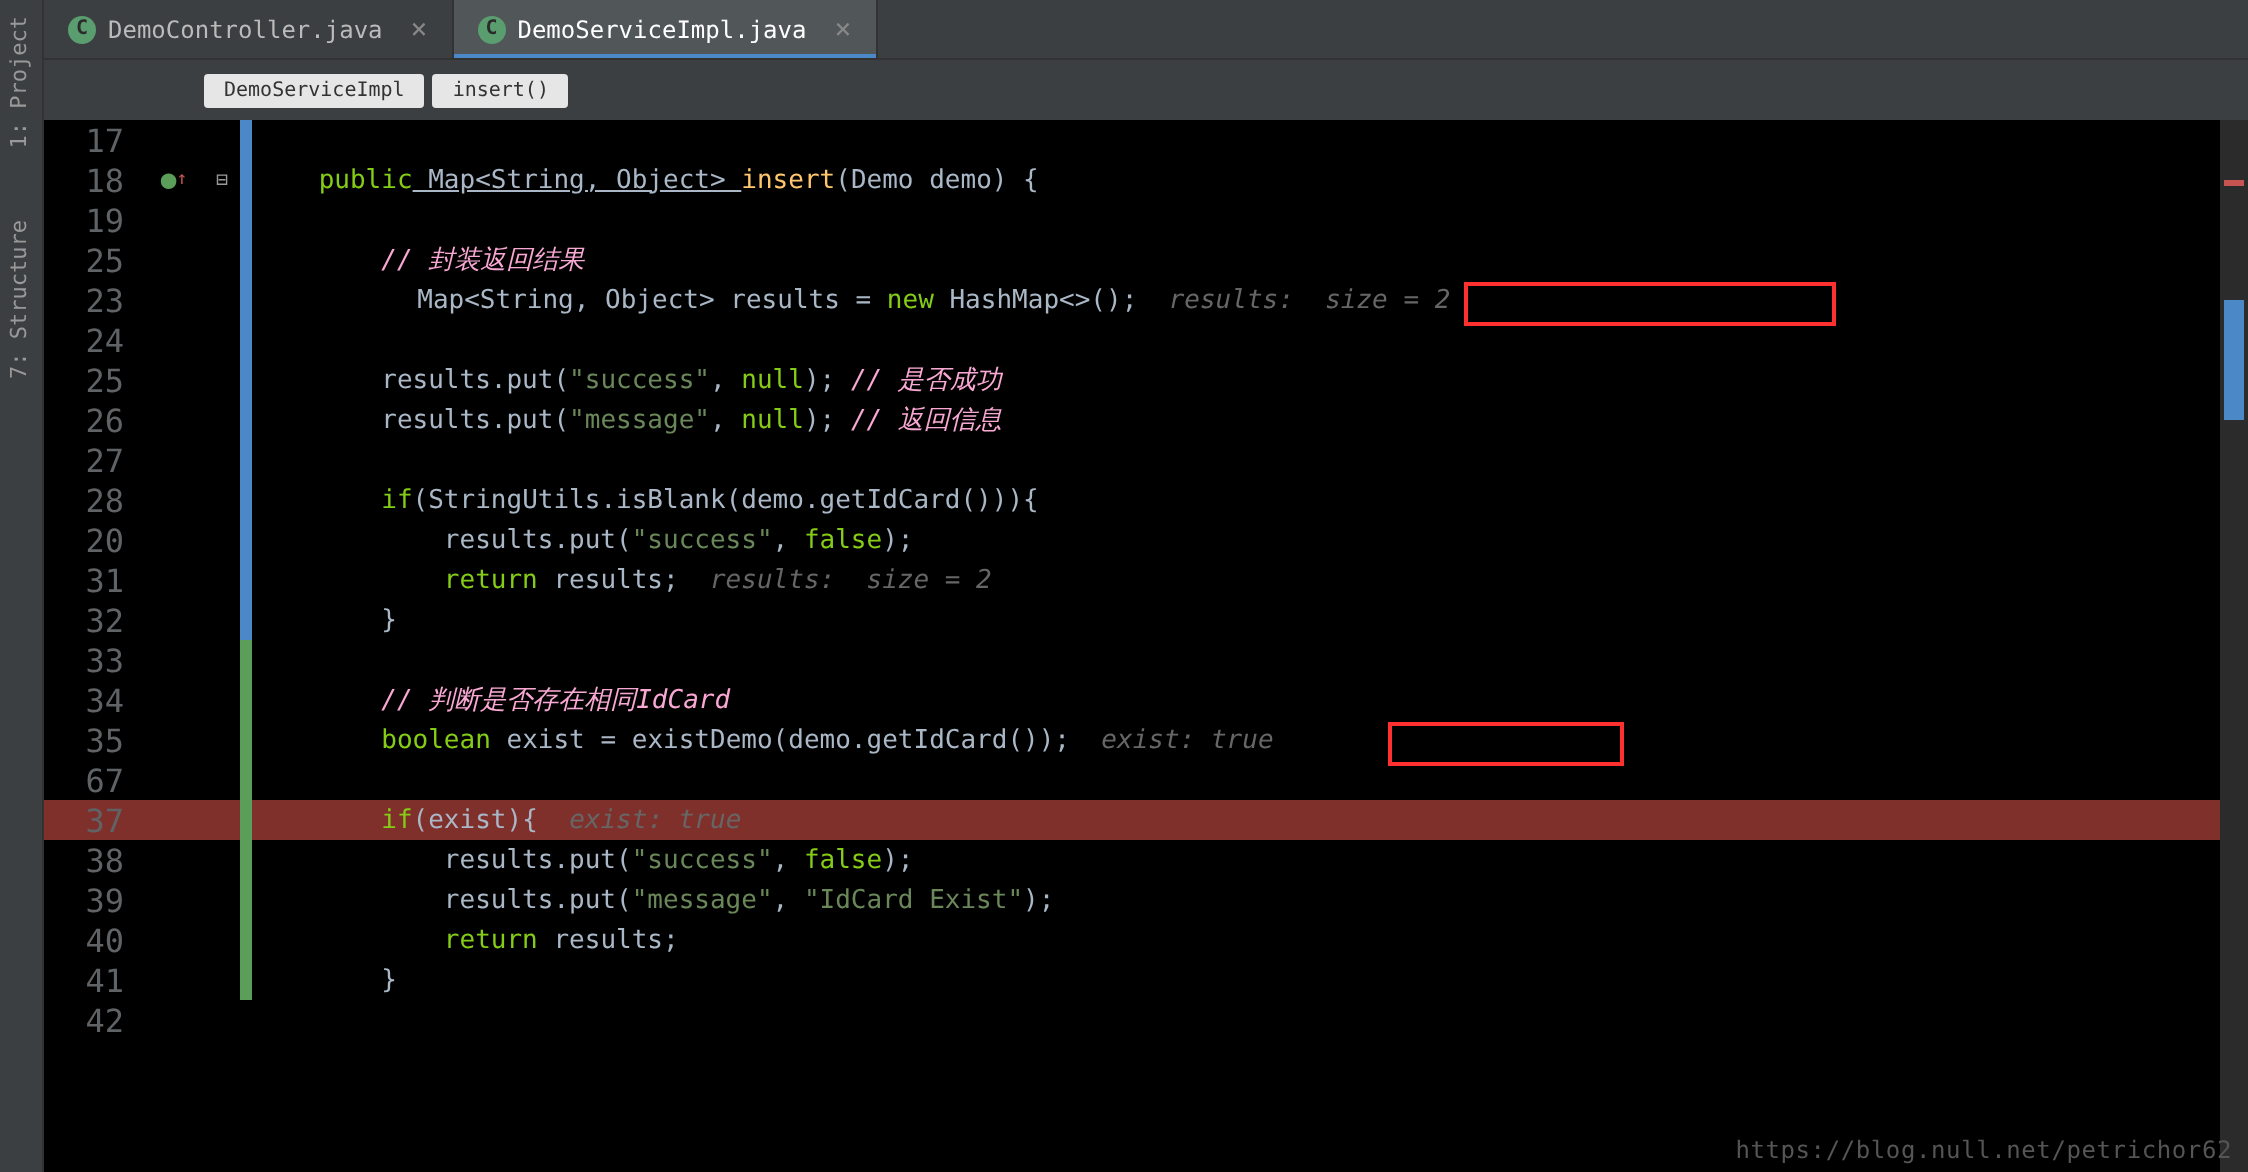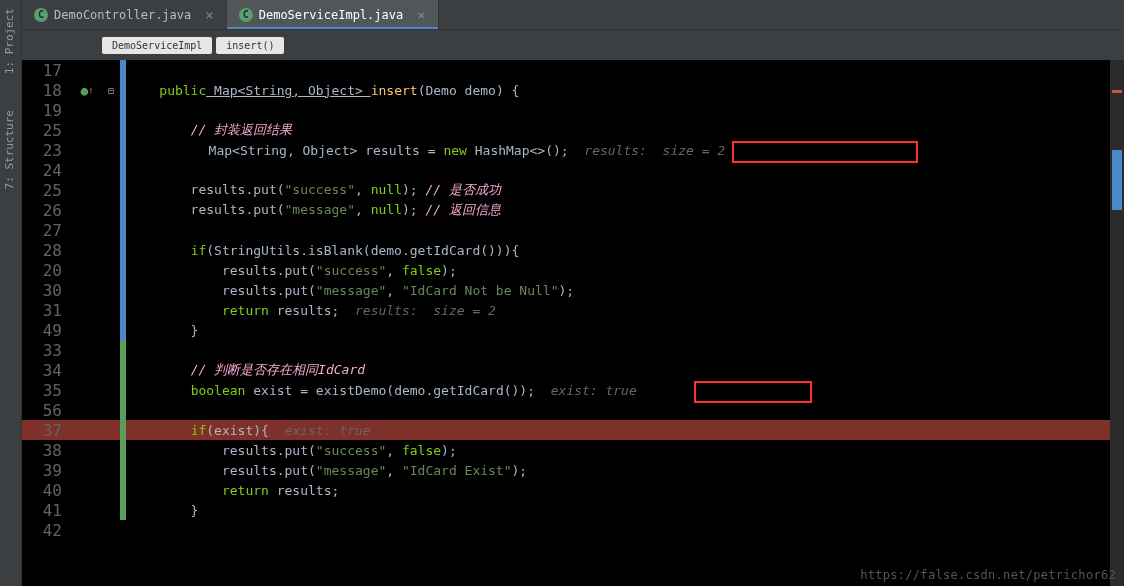--- a/index.html
+++ b/index.html
@@ -289,35 +289,28 @@
           <div class="code"><span>        </span><span class="kw">if</span><span class="ident">(StringUtils.isBlank(demo.getIdCard())){</span></div>
         </div>
         <div class="line">
           <div class="lnum">20</div>
           <div class="marks"></div>
           <div class="fold"></div>
           <div class="change blue"></div>
           <div class="code"><span class="ident">            results.put(</span><span class="str">"success"</span><span class="ident">, </span><span class="kw">false</span><span class="ident">);</span></div>
         </div>
         <div class="line">
-          <div class="lnum">30</div>
-          <div class="marks"></div>
-          <div class="fold"></div>
-          <div class="change blue"></div>
-          <div class="code"><span class="ident">            results.put(</span><span class="str">"message"</span><span class="ident">, </span><span class="str">"IdCard Not be Null"</span><span class="ident">);</span></div>
-        </div>
-        <div class="line">
           <div class="lnum">31</div>
           <div class="marks"></div>
           <div class="fold"></div>
           <div class="change blue"></div>
           <div class="code"><span>            </span><span class="kw">return</span><span class="ident"> results;  </span><span class="inlay">results:  size = 2</span></div>
         </div>
         <div class="line">
-          <div class="lnum">49</div>
+          <div class="lnum">32</div>
           <div class="marks"></div>
           <div class="fold"></div>
           <div class="change blue"></div>
           <div class="code"><span class="ident">        }</span></div>
         </div>
         <div class="line">
           <div class="lnum">33</div>
           <div class="marks"></div>
           <div class="fold"></div>
           <div class="change green"></div>
@@ -331,21 +324,21 @@
           <div class="code"><span>        </span><span class="com-cn">// 判断是否存在相同IdCard</span></div>
         </div>
         <div class="line">
           <div class="lnum">35</div>
           <div class="marks"></div>
           <div class="fold"></div>
           <div class="change green"></div>
           <div class="code" style="position: relative;"><span>        </span><span class="kw">boolean</span><span class="ident"> exist = existDemo(demo.getIdCard());  </span><span class="inlay">exist: true</span><div class="redbox" style="left: 568px; width: 118px; top: -2px; height: 22px;"></div></div>
         </div>
         <div class="line">
-          <div class="lnum">56</div>
+          <div class="lnum">67</div>
           <div class="marks"></div>
           <div class="fold"></div>
           <div class="change green"></div>
           <div class="code"></div>
         </div>
         <div class="line" style="background: rgb(128, 48, 43);">
           <div class="lnum">37</div>
           <div class="marks"></div>
           <div class="fold"></div>
           <div class="change green"></div>
@@ -388,13 +381,13 @@
         </div>
       </div>
   </div>
 
   <div class="scrollbar">
     <div class="scroll-mark" style="top:30px;background:#c75450"></div>
     <div class="scroll-mark" style="top:90px;background:#4a88c7;height:60px"></div>
   </div>
 </div>
 
-<div class="watermark">https://false.csdn.net/petrichor62</div>
+<div class="watermark">https://blog.null.net/petrichor62</div>
 
 </body></html>

